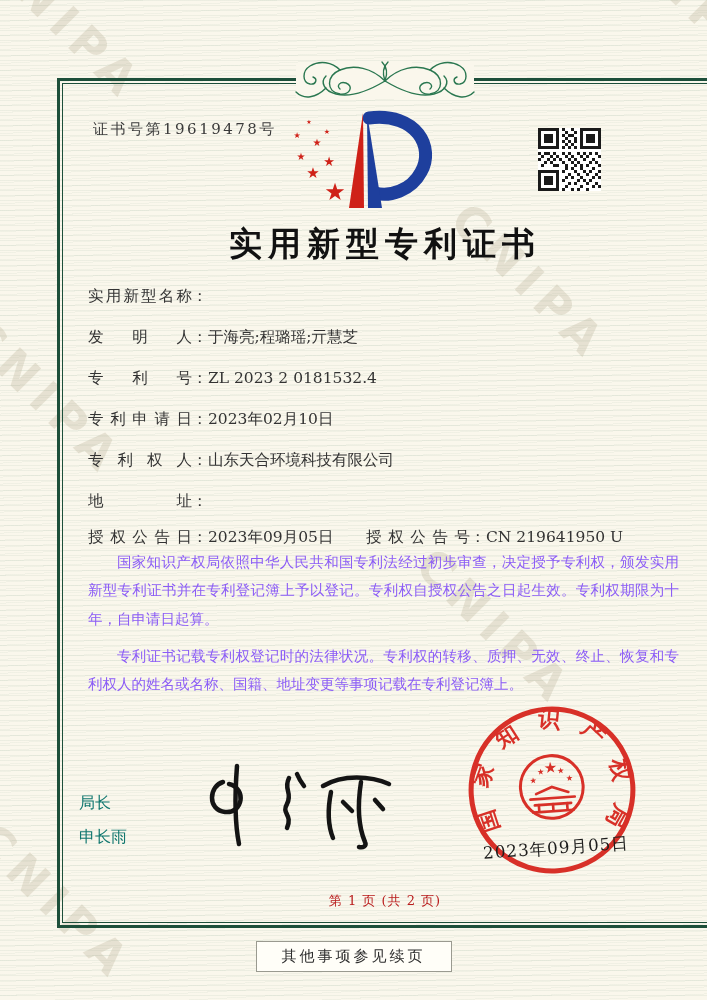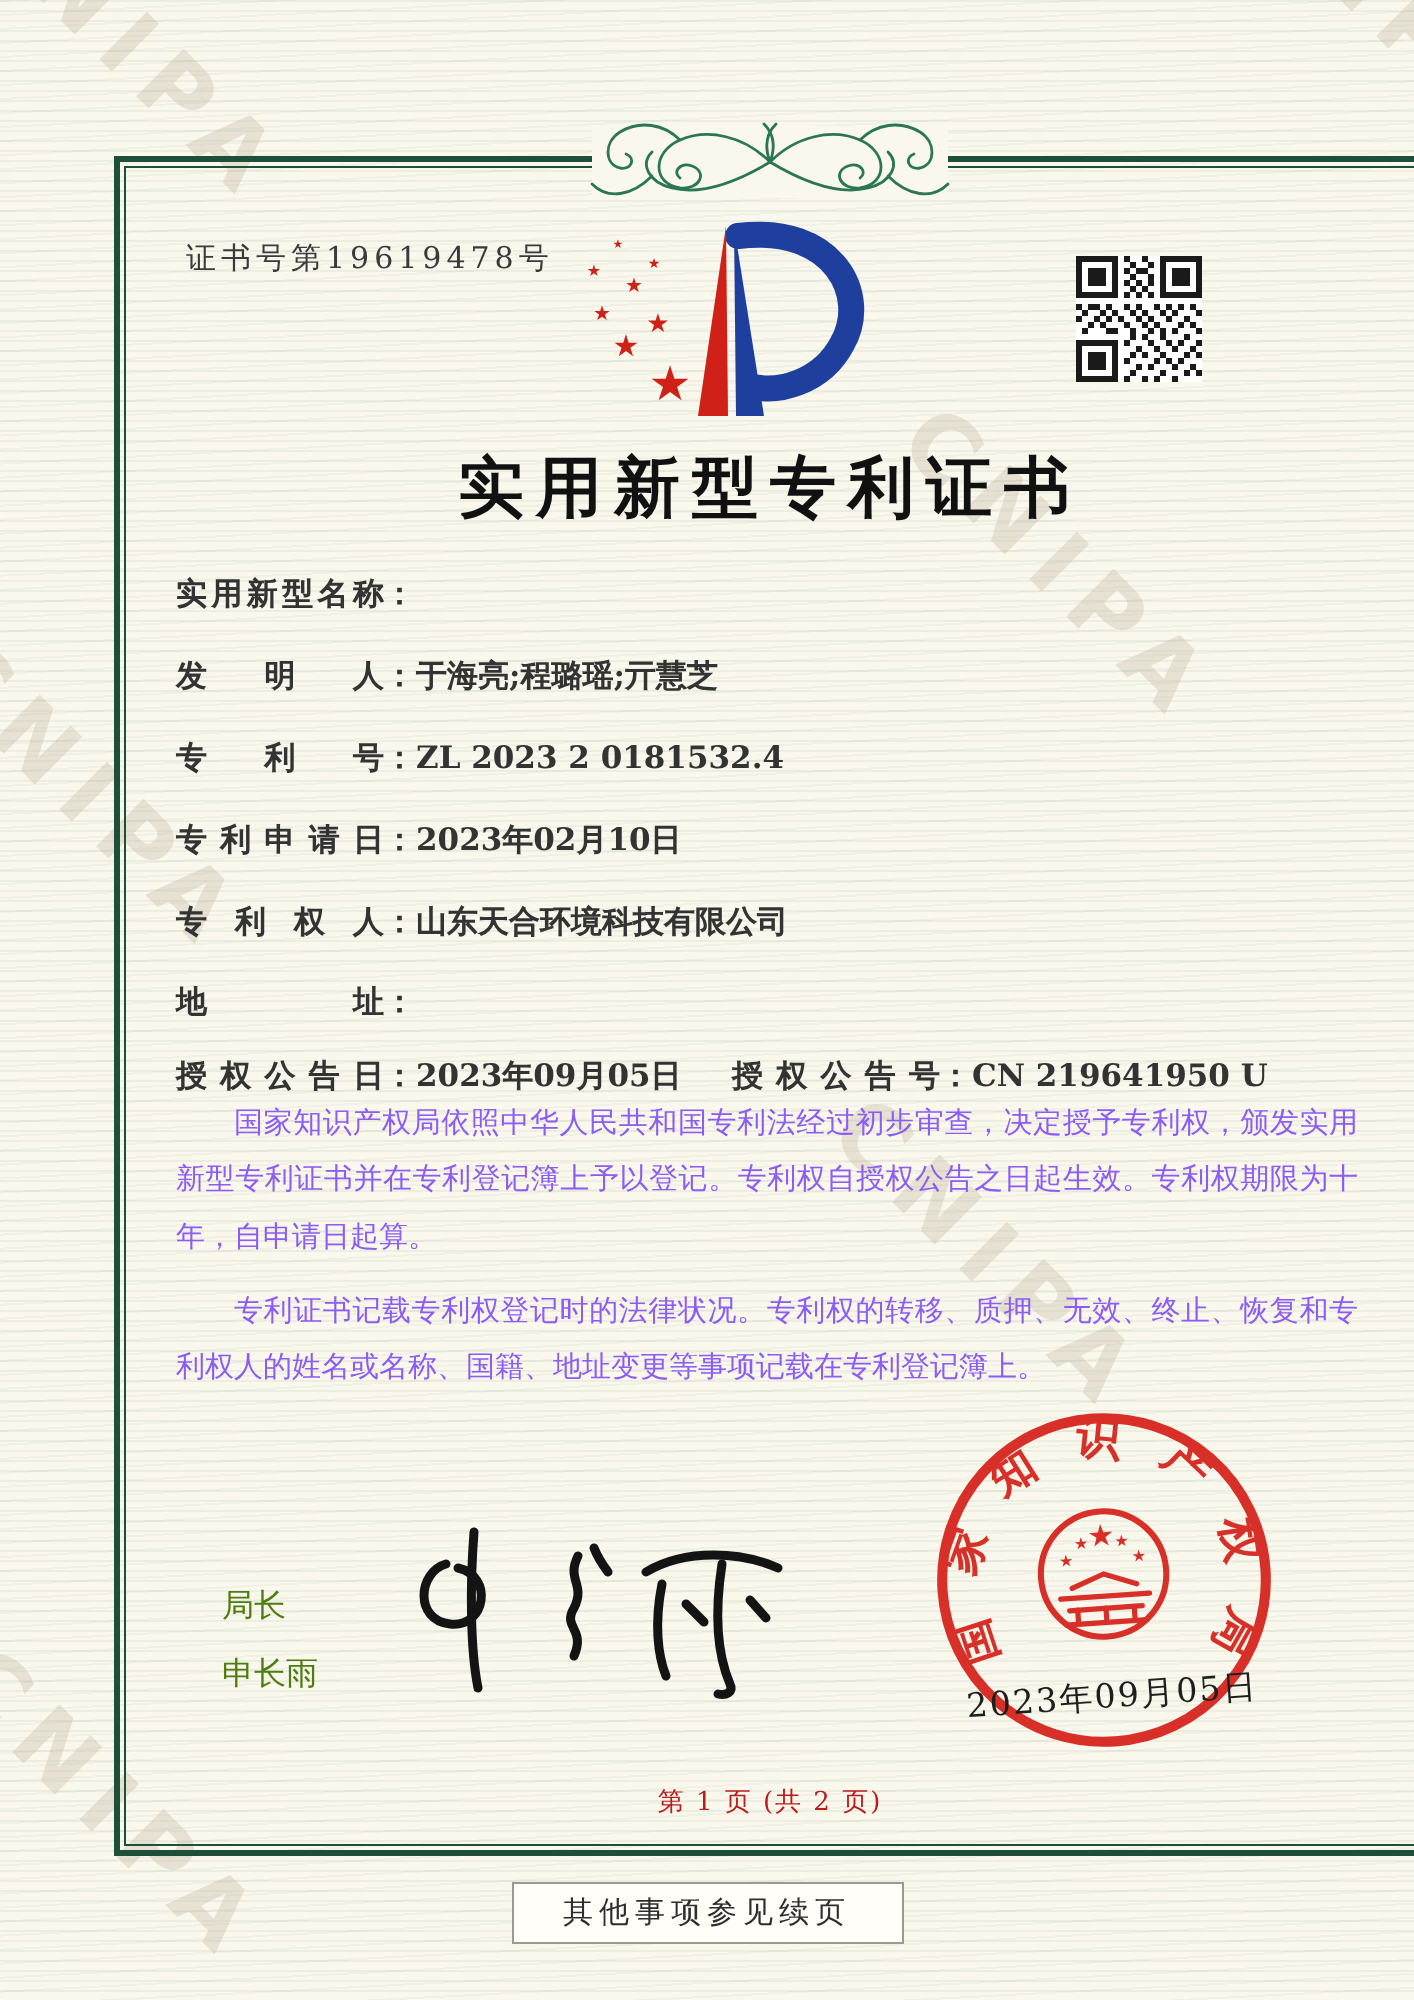--- a/index.html
+++ b/index.html
@@ -38,37 +38,37 @@
   .cert-no {
     position:absolute; left:30px; top:36px;
     font-size:15px; letter-spacing:2.5px; color:#3a3a3a;
   }
   .logo { position:absolute; left:220px; top:24px; width:170px; height:107px; }
   .qr { position:absolute; left:475px; top:44px; width:63px; height:63px; }
   .cert-title {
     position:absolute; left:0; right:0; top:138px; text-align:center;
     font-size:33px; font-weight:700; letter-spacing:6px; color:#111;
   }
-  .fields { position:absolute; left:25px; right:28px; top:200px; font-size:15.5px; color:#333;font-weight:bold; }
+  .fields { position:absolute; left:25px; right:28px; top:200px; font-size:15.5px; color:#333; }
   .frow { display:flex; line-height:25px; margin-bottom:16px; }
   .frow-addr { line-height:24px; margin-bottom:12px; }
   .flabel {
     display:inline-block; width:104px; flex:0 0 104px;
     text-align:justify; text-align-last:justify; text-justify:inter-character;
   }
   .fcolon { flex:0 0 16px; }
   .fvalue { flex:1; }
   .pairA { display:flex; width:278px; flex:0 0 278px; }
   .pairB { display:flex; flex:1; }
   .paras {
     position:absolute; left:25px; right:28px; top:464px;
     font-size:14.5px; line-height:1.95; color:#8b5cf6; text-align:justify;
   }
   .paras p { text-indent:2em; margin-bottom:9px; }
-  .signoff { position:absolute; left:48px; top:709px; font-family:Liberation Mono, monospace; font-size:16px; color:#4d7c0f; }
+  .signoff { position:absolute; left:16px; top:709px; font-family:Liberation Mono, monospace; font-size:16px; color:#0f766e; }
   .signoff .name { margin-top:13px; }
   .signature { position:absolute; left:122px; top:668px; width:230px; height:100px; }
   .seal {
     position:absolute; left:399px; top:616px; width:180px; height:180px;
     transform:rotate(-4deg); opacity:0.95; mix-blend-mode:multiply;
   }
   .page-footer {
     position:absolute; left:0; right:0; bottom:12px; text-align:center;
     font-size:13px; letter-spacing:1px; color:#b91c1c;
   }

